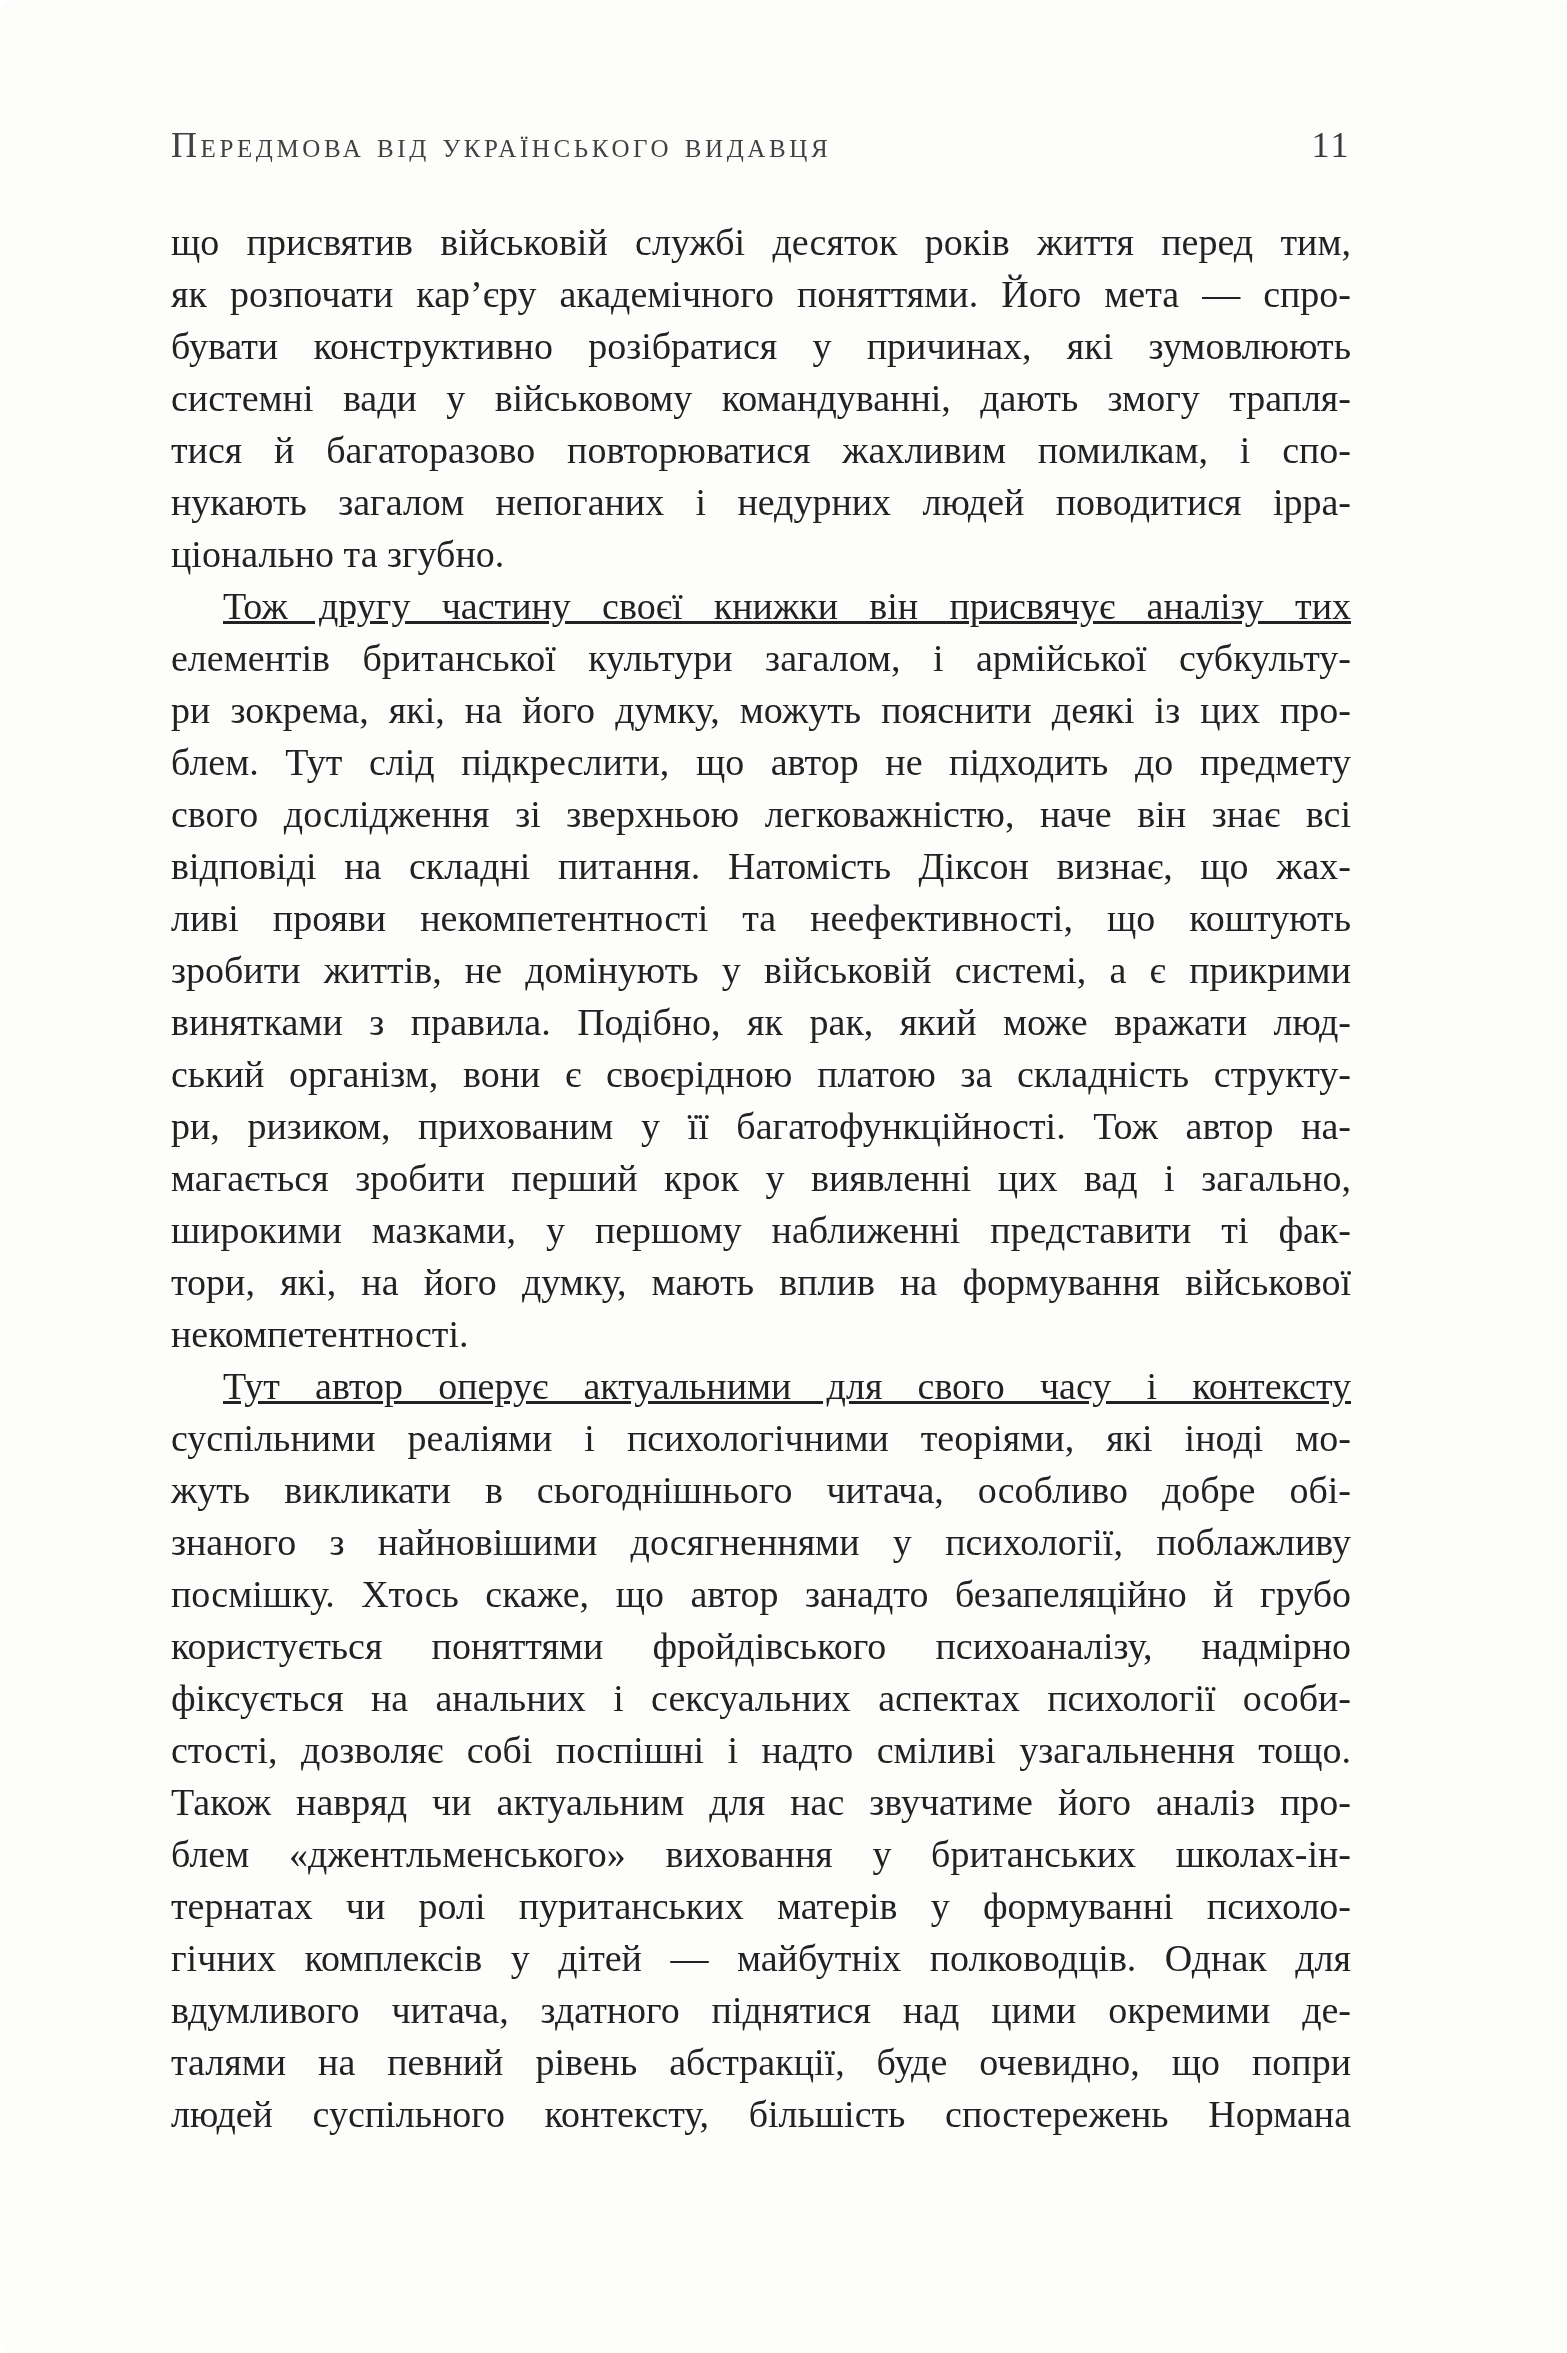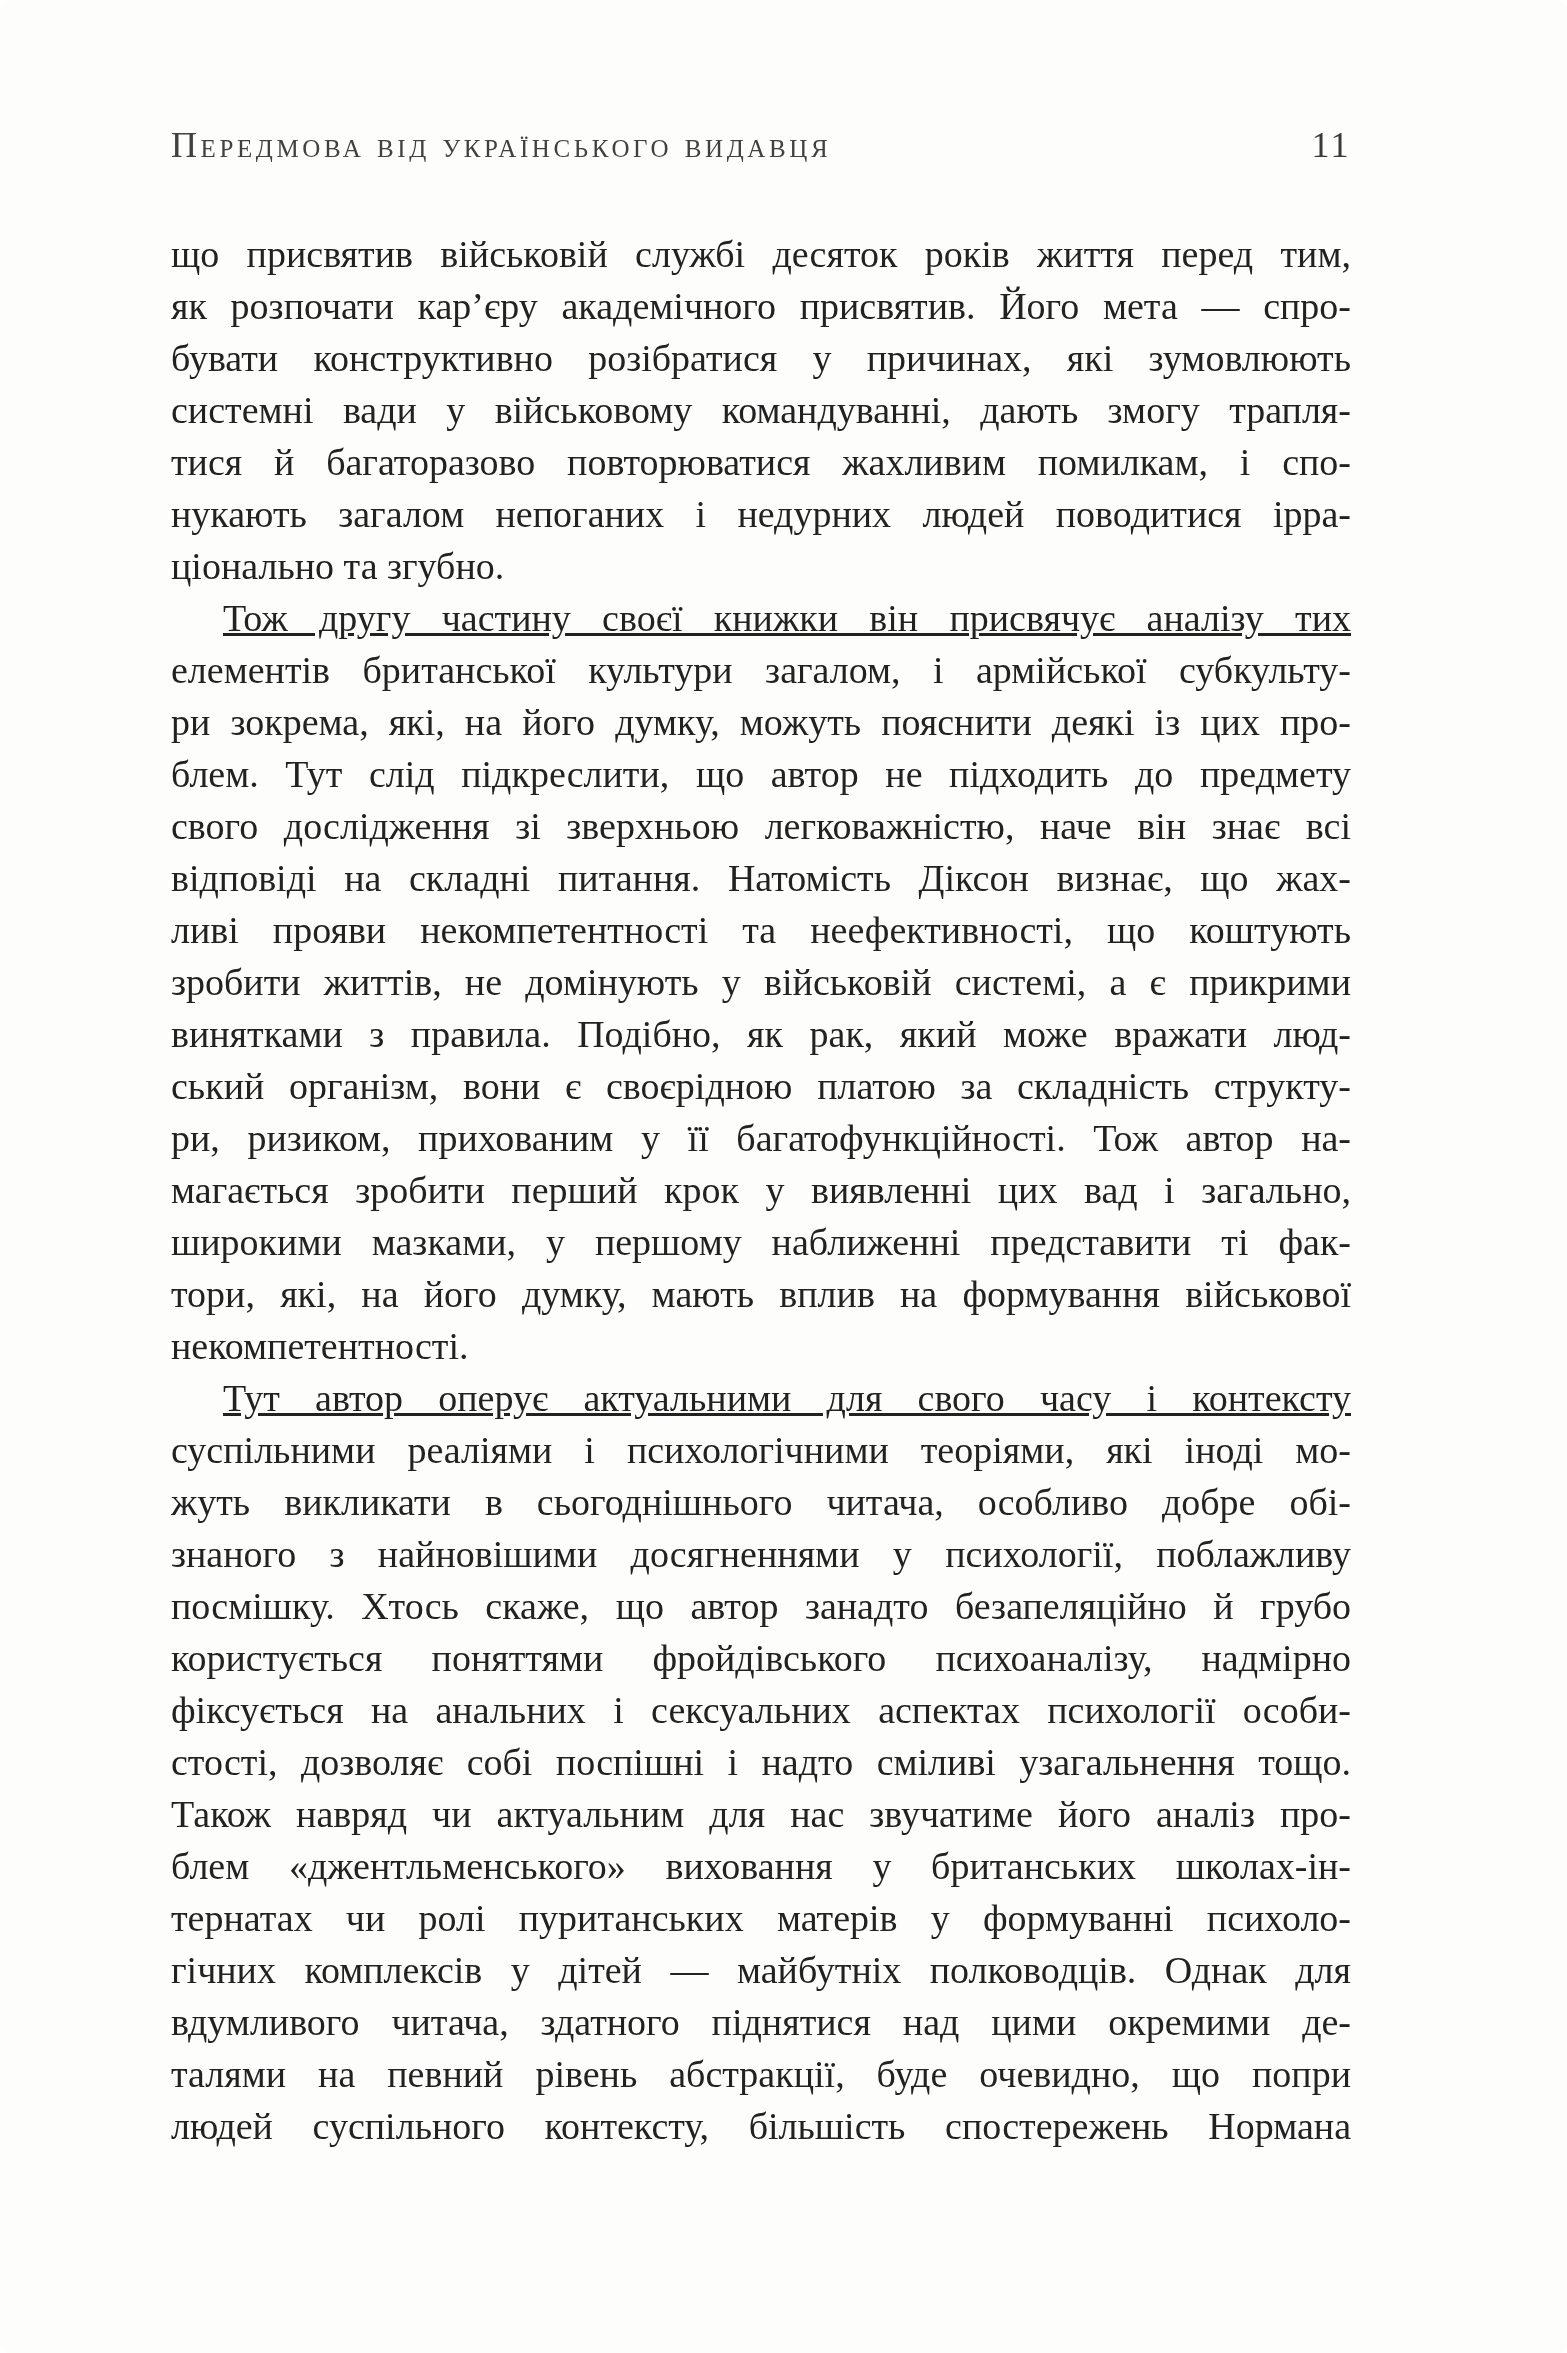--- a/index.html
+++ b/index.html
@@ -34,21 +34,21 @@
     white-space: nowrap;
   }
   .page-num {
     font-size: 36px;
     letter-spacing: 2.4px;
     color: #3a3a3a;
   }
   .body-text {
     position: absolute;
     left: 171px;
-    top: 228px;
+    top: 216px;
     width: 1180px;
     font-size: 38px;
     line-height: 52px;
   }
   .paragraph { margin: 0; padding: 0; }
   .line {
     text-align: justify;
     text-align-last: justify;
   }
   .line.last {
@@ -64,21 +64,21 @@
 
 <div class="page">
   <div class="header-row">
     <span class="running-title">Передмова від українського видавця</span>
     <span class="page-num">11</span>
   </div>
 
   <div class="body-text">
       <div class="paragraph">
         <div class="line">що присвятив військовій службі десяток років життя перед тим,</div>
-        <div class="line">як розпочати кар’єру академічного присвятив. Його мета — спро-</div>
+        <div class="line">як розпочати кар’єру академічного поняттями. Його мета — спро-</div>
         <div class="line">бувати конструктивно розібратися у причинах, які зумовлюють</div>
         <div class="line">системні вади у військовому командуванні, дають змогу трапля-</div>
         <div class="line">тися й багаторазово повторюватися жахливим помилкам, і спо-</div>
         <div class="line">нукають загалом непоганих і недурних людей поводитися ірра-</div>
         <div class="line last">ціонально та згубно.</div>
       </div>
       <div class="paragraph">
         <div class="line indent">Тож другу частину своєї книжки він присвячує аналізу тих</div>
         <div class="line">елементів британської культури загалом, і армійської субкульту-</div>
         <div class="line">ри зокрема, які, на його думку, можуть пояснити деякі із цих про-</div>

